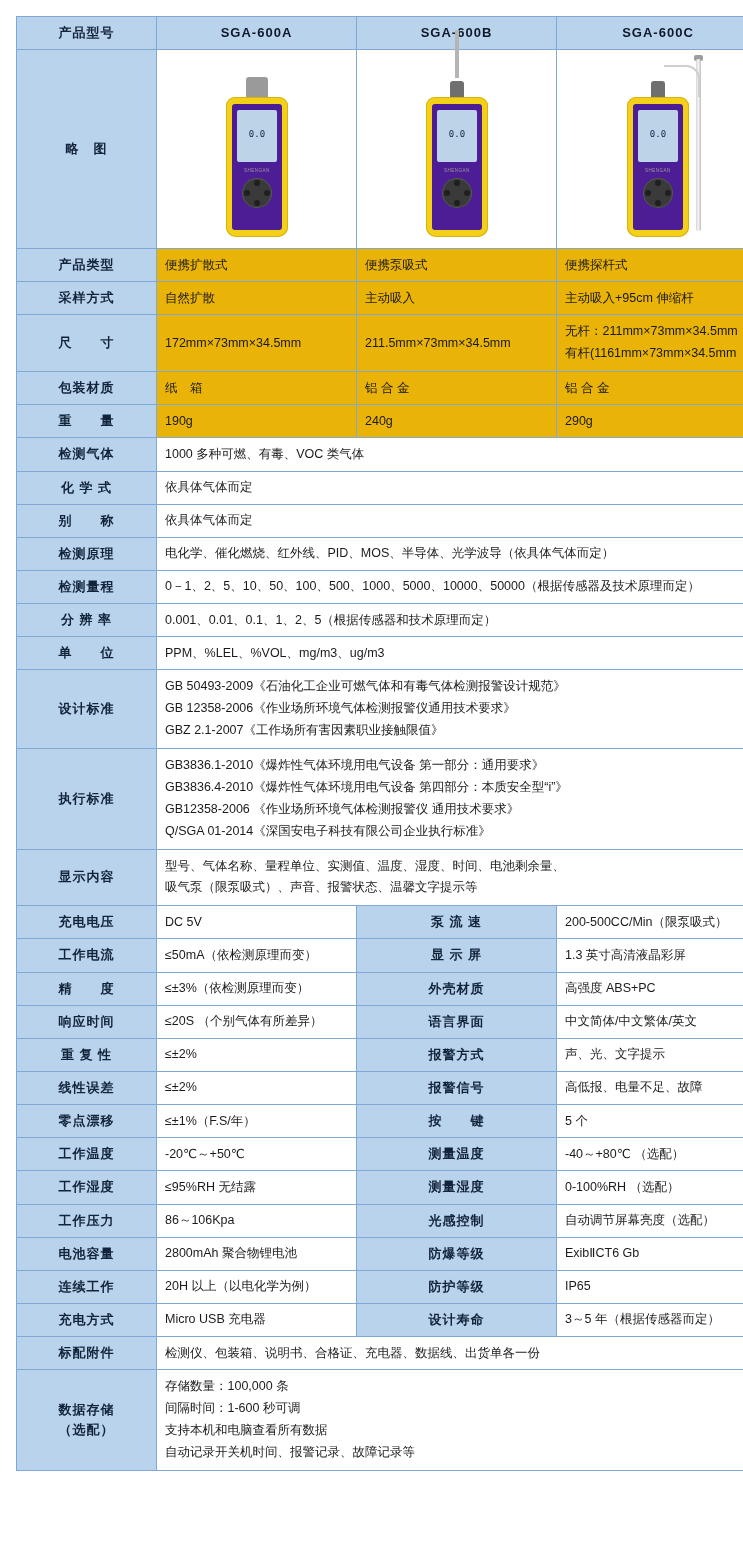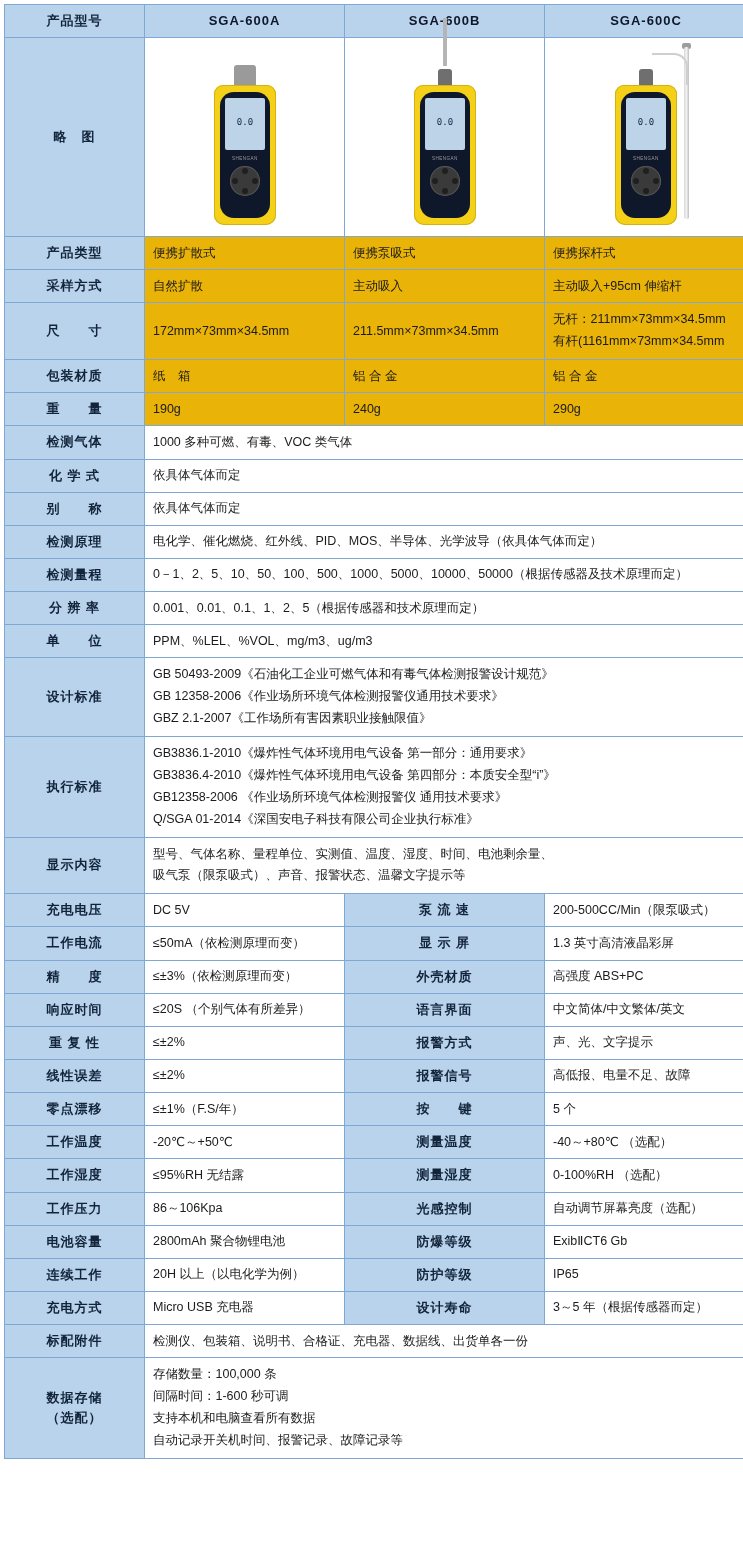--- a/index.html
+++ b/index.html
@@ -3,21 +3,21 @@
 <meta charset="utf-8">
 <style>
   html,body{margin:0;padding:0;background:#fff;}
   body{
     font-family:"Liberation Sans","DejaVu Sans",sans-serif;
     width:743px;
   }
   #sheet{
     width:743px;
     box-sizing:border-box;
-    padding:4px;
+    padding:16px;
   }
   table{
     border-collapse:collapse;
     width:743px;
     table-layout:fixed;
     background:#ffffff;
   }
   td{
     border:1px solid #7fa8d4;
     font-size:12.5px;
@@ -82,22 +82,22 @@
     background:#f4d019;
     border-radius:9px 9px 10px 10px;
     box-shadow:inset 0 0 0 1px #d3b211;
   }
   .dev-face{
     position:absolute;
     left:6px;
     top:7px;
     width:50px;
     height:126px;
-    background:#0f172a;
-    border-radius:14px;
+    background:#4c1d95;
+    border-radius:3px;
   }
   .dev-screen{
     position:absolute;
     left:5px;
     top:6px;
     width:40px;
     height:52px;
     background:#bcd3e8;
     border-radius:2px;
     color:#15334f;

